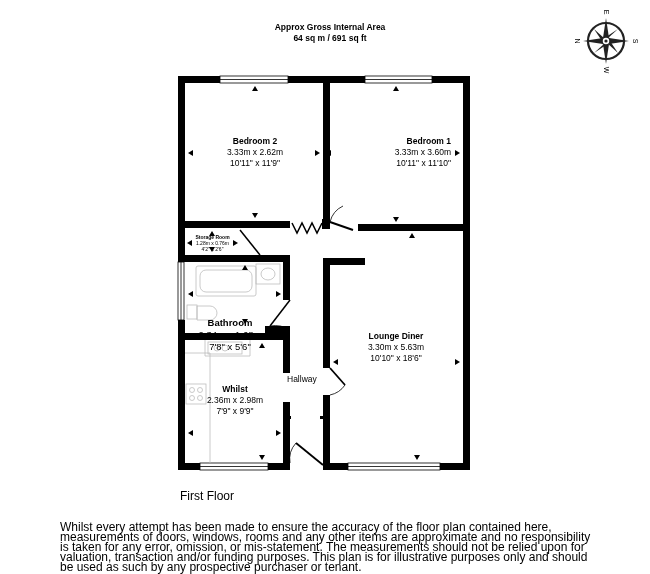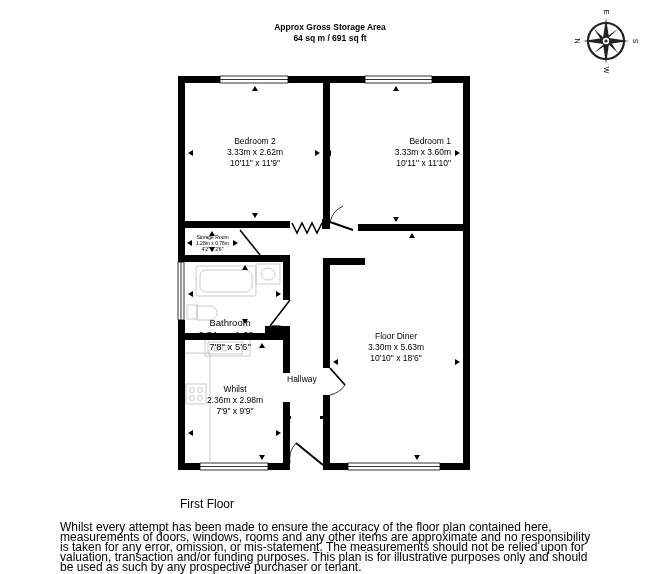--- a/index.html
+++ b/index.html
@@ -1,31 +1,31 @@
 <!DOCTYPE html>
 <html><head>
 <meta charset="utf-8">
 <style>
   html, body { margin: 0; padding: 0; background: #ffffff; }
   body { width: 650px; height: 574px; position: relative; overflow: hidden; font-family: "Liberation Sans", sans-serif; color: #000; }
   .area-title { position: absolute; left: 230px; top: 22px; width: 200px; text-align: center; font-size: 8.5px; font-weight: bold; line-height: 11px; }
   .compass { position: absolute; left: 573px; top: 8px; width: 66px; height: 66px; }
   .plan { position: absolute; left: 0; top: 0; width: 650px; height: 574px; }
-  .floor-label { position: absolute; left: 180px; top: 489px; font-size: 12px; margin-top: 8px; }
+  .floor-label { position: absolute; left: 180px; top: 489px; font-size: 12px; }
   .disclaimer { position: absolute; left: 60px; top: 522px; width: 540px; text-align: left; font-size: 12px; line-height: 10px; }
   .room-label { position: absolute; text-align: center; font-size: 8.5px; line-height: 11px; white-space: nowrap; }
-  .room-label .name { font-weight: normal; }
+  .room-label .name { font-weight: bold; }
   .room-label.small { font-size: 5px; line-height: 6px; }
   .hall-label { position: absolute; font-size: 8.5px; font-weight: normal; }
 </style>
 </head>
 <body>
 
 <div class="area-title">
-  <div>Approx Gross Storage Area</div>
+  <div>Approx Gross Internal Area</div>
   <div>64 sq m / 691 sq ft</div>
 </div>
 
 <svg class="compass" viewBox="0 0 66 66">
   <path d="M 15 33 A 18 18 0 0 1 33 15" fill="none" stroke="#222" stroke-width="2.2"></path>
   <path d="M 51 33 A 18 18 0 0 1 33 51" fill="none" stroke="#222" stroke-width="2.2"></path>
   <path d="M 33 15 A 18 18 0 0 1 51 33" fill="none" stroke="#222" stroke-width="2.2" stroke-dasharray="0"></path>
   <path d="M 33 51 A 18 18 0 0 1 15 33" fill="none" stroke="#222" stroke-width="2.2"></path>
   <polygon points="33,10 36,30 33,33 30,30" fill="#222"></polygon>
   <polygon points="33,56 36,36 33,33 30,36" fill="#222"></polygon>
@@ -202,21 +202,21 @@
   <div>7'8" x 5'6"</div>
 </div>
 
 <div class="room-label" style="left:195px; top:384px; width:80px;">
   <div class="name">Whilst</div>
   <div>2.36m x 2.98m</div>
   <div>7'9" x 9'9"</div>
 </div>
 
 <div class="room-label" style="left:341px; top:331px; width:110px;">
-  <div class="name">Floor Diner</div>
+  <div class="name">Lounge Diner</div>
   <div>3.30m x 5.63m</div>
   <div>10'10" x 18'6"</div>
 </div>
 
 <div class="hall-label" style="left:287px; top:374px;">Hallway</div>
 
 <div class="floor-label">First Floor</div>
 
 <div class="disclaimer">Whilst every attempt has been made to ensure the accuracy of the floor plan contained here, measurements of doors, windows, rooms and any other items are approximate and no responsibility is taken for any error, omission, or mis-statement. The measurements should not be relied upon for valuation, transaction and/or funding purposes. This plan is for illustrative purposes only and should be used as such by any prospective purchaser or tenant.</div>
 

